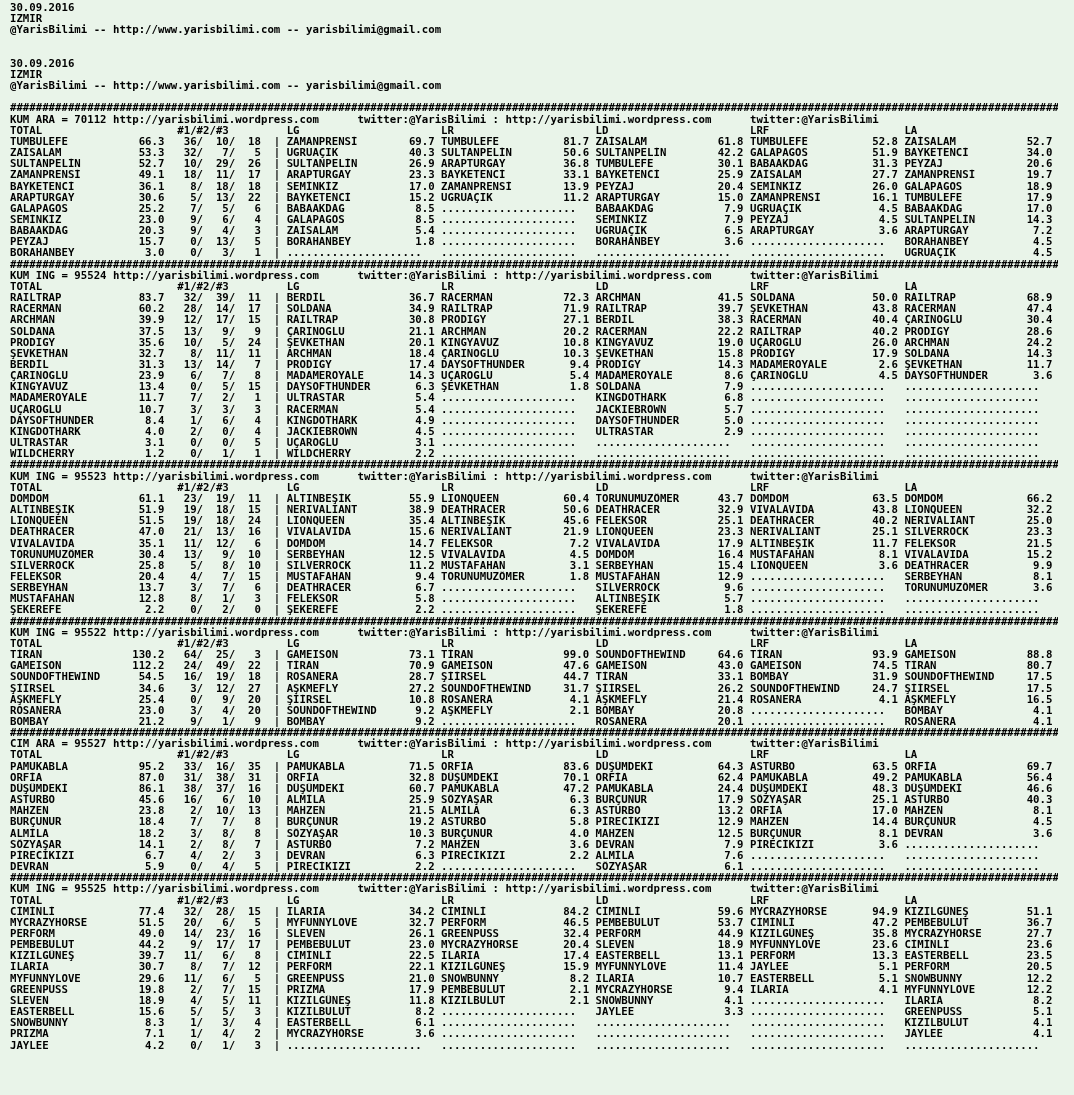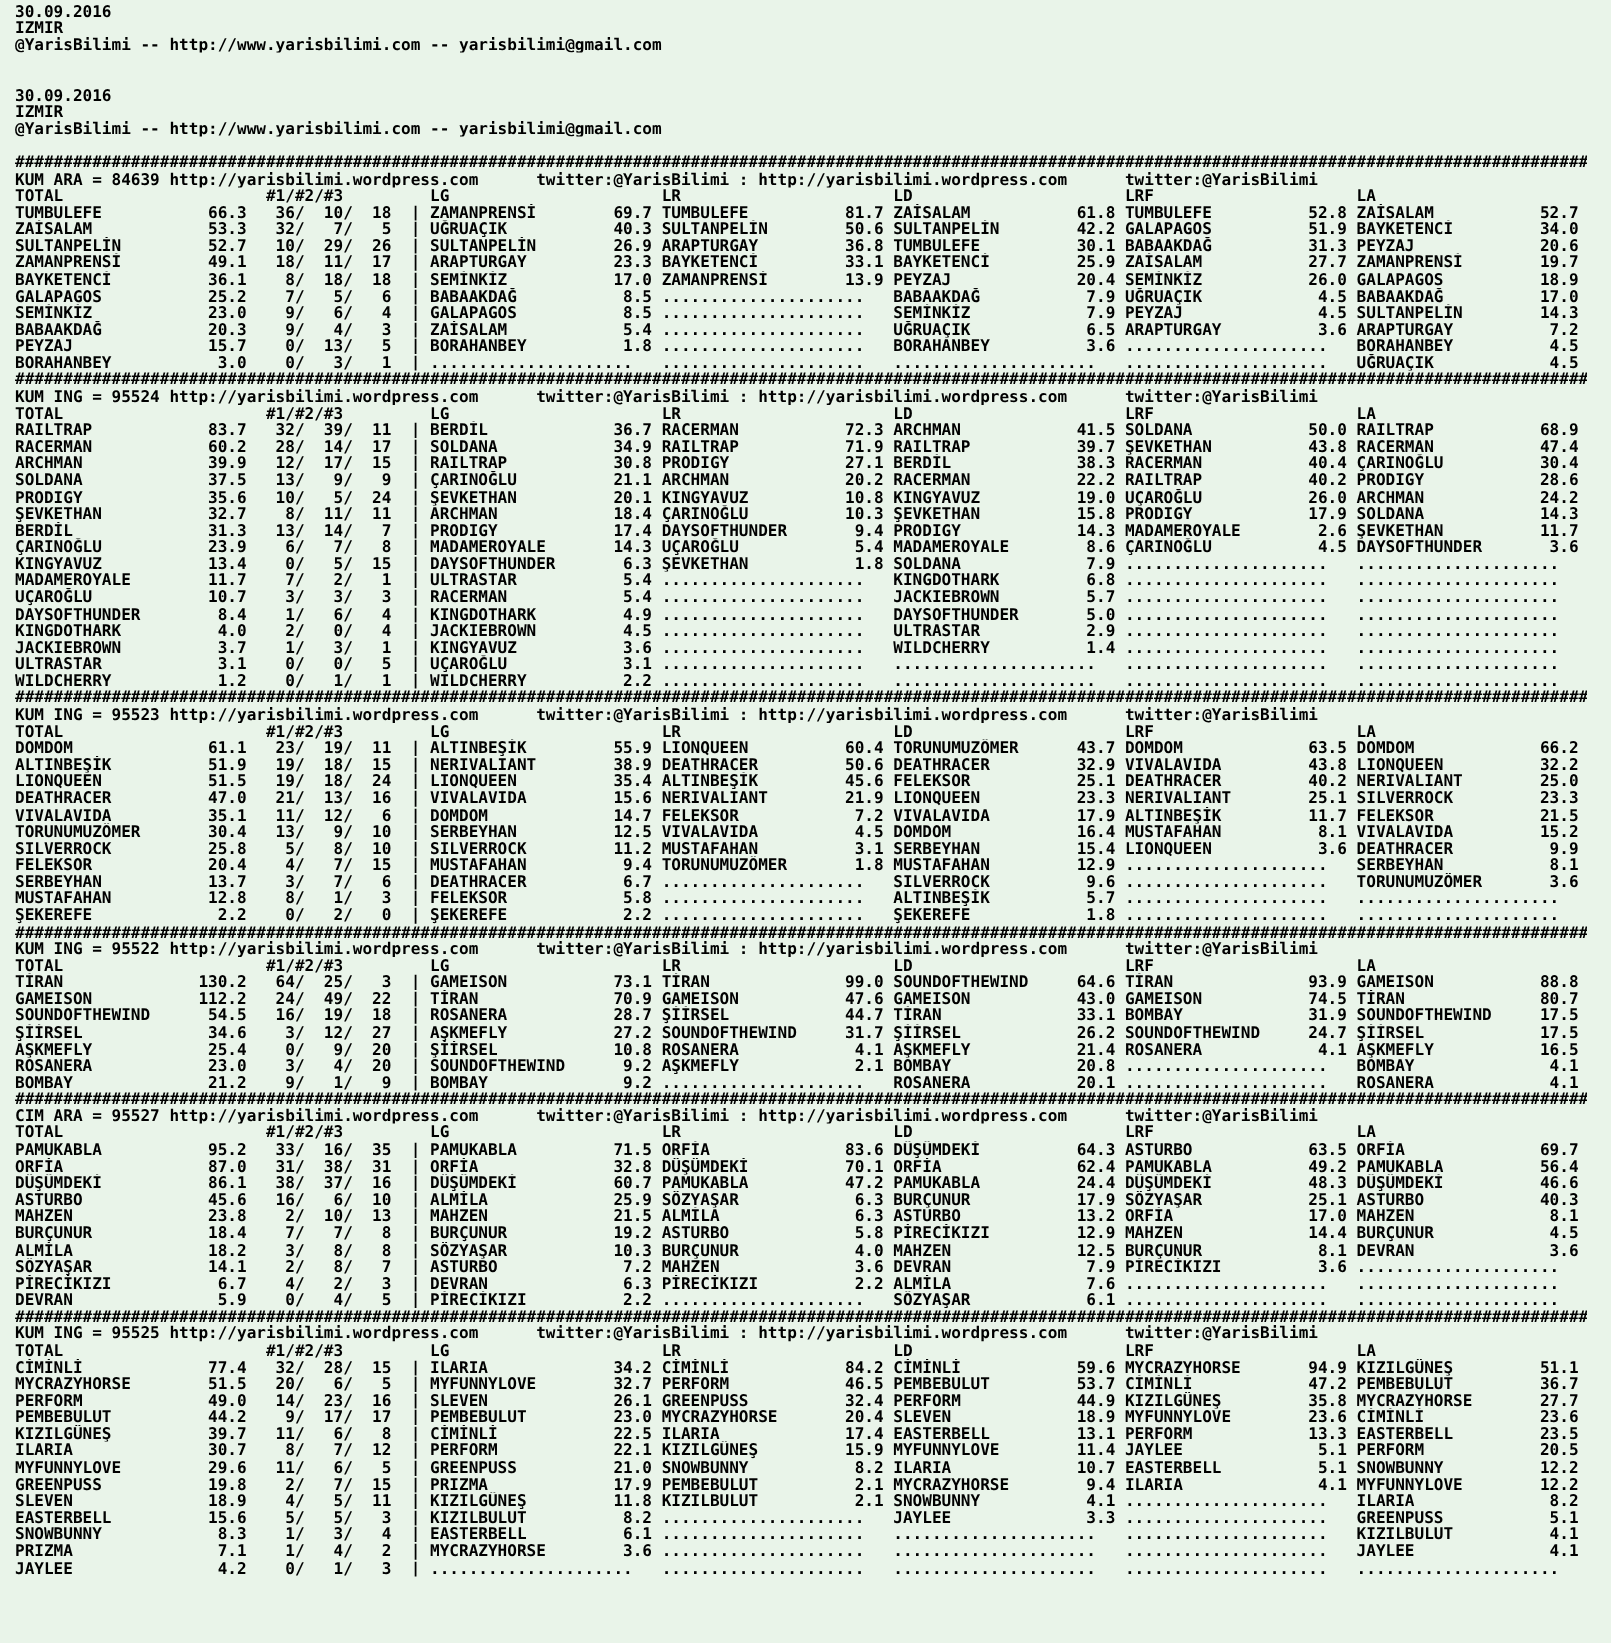--- a/index.html
+++ b/index.html
@@ -27,27 +27,28 @@
   <div class="ln">@YarisBilimi -- http://www.yarisbilimi.com -- yarisbilimi@gmail.com</div>
   <div class="ln"></div>
   <div class="ln"></div>
   <div class="ln">30.09.2016</div>
   <div class="ln">IZMIR</div>
   <div class="ln">@YarisBilimi -- http://www.yarisbilimi.com -- yarisbilimi@gmail.com</div>
   <div class="ln"></div>
   <div id="sections">
       <section>
         <div class="ln">###################################################################################################################################################################</div>
-        <div class="ln">KUM ARA = 84639 http://yarisbilimi.wordpress.com      twitter:@YarisBilimi : http://yarisbilimi.wordpress.com      twitter:@YarisBilimi</div>
+        <div class="ln">KUM ARA = 70112 http://yarisbilimi.wordpress.com      twitter:@YarisBilimi : http://yarisbilimi.wordpress.com      twitter:@YarisBilimi</div>
         <div class="ln">TOTAL                     #1/#2/#3         LG                      LR                      LD                      LRF                     LA</div>
         <div class="ln">TUMBULEFE           66.3   36/  10/  18  | ZAMANPRENSİ        69.7 TUMBULEFE          81.7 ZAİSALAM           61.8 TUMBULEFE          52.8 ZAİSALAM           52.7 </div>
         <div class="ln">ZAİSALAM            53.3   32/   7/   5  | UĞRUAÇIK           40.3 SULTANPELİN        50.6 SULTANPELİN        42.2 GALAPAGOS          51.9 BAYKETENCİ         34.0 </div>
         <div class="ln">SULTANPELİN         52.7   10/  29/  26  | SULTANPELİN        26.9 ARAPTURGAY         36.8 TUMBULEFE          30.1 BABAAKDAĞ          31.3 PEYZAJ             20.6 </div>
         <div class="ln">ZAMANPRENSİ         49.1   18/  11/  17  | ARAPTURGAY         23.3 BAYKETENCİ         33.1 BAYKETENCİ         25.9 ZAİSALAM           27.7 ZAMANPRENSİ        19.7 </div>
         <div class="ln">BAYKETENCİ          36.1    8/  18/  18  | SEMİNKİZ           17.0 ZAMANPRENSİ        13.9 PEYZAJ             20.4 SEMİNKİZ           26.0 GALAPAGOS          18.9 </div>
+        <div class="ln">ARAPTURGAY          30.6    5/  13/  22  | BAYKETENCİ         15.2 UĞRUAÇIK           11.2 ARAPTURGAY         15.0 ZAMANPRENSİ        16.1 TUMBULEFE          17.9 </div>
         <div class="ln">GALAPAGOS           25.2    7/   5/   6  | BABAAKDAĞ           8.5 .....................   BABAAKDAĞ           7.9 UĞRUAÇIK            4.5 BABAAKDAĞ          17.0 </div>
         <div class="ln">SEMİNKİZ            23.0    9/   6/   4  | GALAPAGOS           8.5 .....................   SEMİNKİZ            7.9 PEYZAJ              4.5 SULTANPELİN        14.3 </div>
         <div class="ln">BABAAKDAĞ           20.3    9/   4/   3  | ZAİSALAM            5.4 .....................   UĞRUAÇIK            6.5 ARAPTURGAY          3.6 ARAPTURGAY          7.2 </div>
         <div class="ln">PEYZAJ              15.7    0/  13/   5  | BORAHANBEY          1.8 .....................   BORAHANBEY          3.6 .....................   BORAHANBEY          4.5 </div>
         <div class="ln">BORAHANBEY           3.0    0/   3/   1  | .....................   .....................   .....................   .....................   UĞRUAÇIK            4.5 </div>
       </section>
       <section>
         <div class="ln">###################################################################################################################################################################</div>
         <div class="ln">KUM ING = 95524 http://yarisbilimi.wordpress.com      twitter:@YarisBilimi : http://yarisbilimi.wordpress.com      twitter:@YarisBilimi</div>
         <div class="ln">TOTAL                     #1/#2/#3         LG                      LR                      LD                      LRF                     LA</div>
@@ -57,21 +58,20 @@
         <div class="ln">SOLDANA             37.5   13/   9/   9  | ÇARINOĞLU          21.1 ARCHMAN            20.2 RACERMAN           22.2 RAILTRAP           40.2 PRODIGY            28.6 </div>
         <div class="ln">PRODIGY             35.6   10/   5/  24  | ŞEVKETHAN          20.1 KINGYAVUZ          10.8 KINGYAVUZ          19.0 UÇAROĞLU           26.0 ARCHMAN            24.2 </div>
         <div class="ln">ŞEVKETHAN           32.7    8/  11/  11  | ARCHMAN            18.4 ÇARINOĞLU          10.3 ŞEVKETHAN          15.8 PRODIGY            17.9 SOLDANA            14.3 </div>
         <div class="ln">BERDİL              31.3   13/  14/   7  | PRODIGY            17.4 DAYSOFTHUNDER       9.4 PRODIGY            14.3 MADAMEROYALE        2.6 ŞEVKETHAN          11.7 </div>
         <div class="ln">ÇARINOĞLU           23.9    6/   7/   8  | MADAMEROYALE       14.3 UÇAROĞLU            5.4 MADAMEROYALE        8.6 ÇARINOĞLU           4.5 DAYSOFTHUNDER       3.6 </div>
         <div class="ln">KINGYAVUZ           13.4    0/   5/  15  | DAYSOFTHUNDER       6.3 ŞEVKETHAN           1.8 SOLDANA             7.9 .....................   .....................   </div>
         <div class="ln">MADAMEROYALE        11.7    7/   2/   1  | ULTRASTAR           5.4 .....................   KINGDOTHARK         6.8 .....................   .....................   </div>
         <div class="ln">UÇAROĞLU            10.7    3/   3/   3  | RACERMAN            5.4 .....................   JACKIEBROWN         5.7 .....................   .....................   </div>
         <div class="ln">DAYSOFTHUNDER        8.4    1/   6/   4  | KINGDOTHARK         4.9 .....................   DAYSOFTHUNDER       5.0 .....................   .....................   </div>
         <div class="ln">KINGDOTHARK          4.0    2/   0/   4  | JACKIEBROWN         4.5 .....................   ULTRASTAR           2.9 .....................   .....................   </div>
-        <div class="ln">JACKIEBROWN          3.7    1/   3/   1  | KINGYAVUZ           3.6 .....................   WILDCHERRY          1.4 .....................   .....................   </div>
         <div class="ln">ULTRASTAR            3.1    0/   0/   5  | UÇAROĞLU            3.1 .....................   .....................   .....................   .....................   </div>
         <div class="ln">WILDCHERRY           1.2    0/   1/   1  | WILDCHERRY          2.2 .....................   .....................   .....................   .....................   </div>
       </section>
       <section>
         <div class="ln">###################################################################################################################################################################</div>
         <div class="ln">KUM ING = 95523 http://yarisbilimi.wordpress.com      twitter:@YarisBilimi : http://yarisbilimi.wordpress.com      twitter:@YarisBilimi</div>
         <div class="ln">TOTAL                     #1/#2/#3         LG                      LR                      LD                      LRF                     LA</div>
         <div class="ln">DOMDOM              61.1   23/  19/  11  | ALTINBEŞİK         55.9 LIONQUEEN          60.4 TORUNUMUZÖMER      43.7 DOMDOM             63.5 DOMDOM             66.2 </div>
         <div class="ln">ALTINBEŞİK          51.9   19/  18/  15  | NERIVALIANT        38.9 DEATHRACER         50.6 DEATHRACER         32.9 VIVALAVIDA         43.8 LIONQUEEN          32.2 </div>
         <div class="ln">LIONQUEEN           51.5   19/  18/  24  | LIONQUEEN          35.4 ALTINBEŞİK         45.6 FELEKSOR           25.1 DEATHRACER         40.2 NERIVALIANT        25.0 </div>

